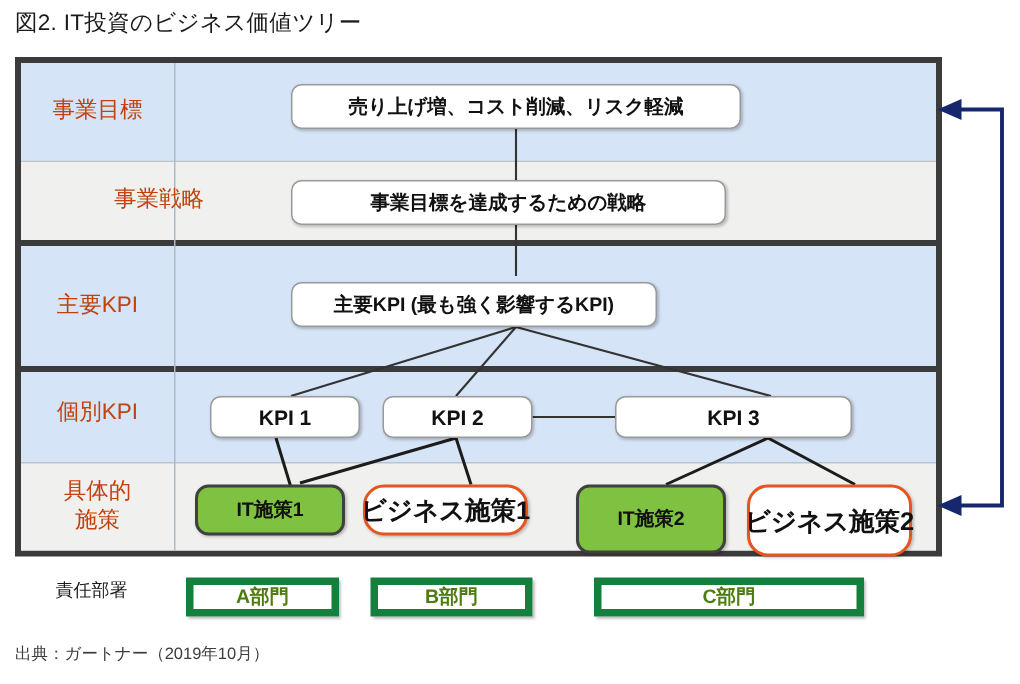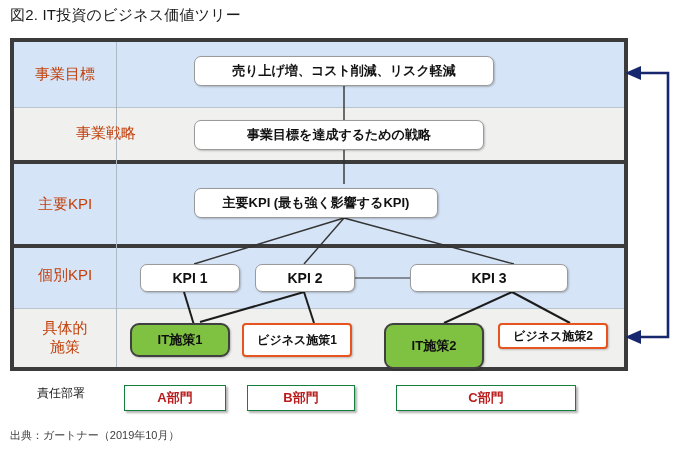--- a/index.html
+++ b/index.html
@@ -104,36 +104,36 @@
   .node.kpi { font-size: 14px; }
   .node.green {
     background: #7fc140;
     border: 2px solid #404040;
     border-radius: 9px;
     font-size: 13px;
   }
   .node.orange {
     background: #ffffff;
     border: 2px solid #e8541f;
-    border-radius: 4px;
-    font-size: 12px;
+    border-radius: 14px;
+    font-size: 17px;
   }
 
   
   .dept-box {
     position: absolute;
     box-sizing: border-box;
     display: flex;
     align-items: center;
     justify-content: center;
     background: #ffffff;
-    border: 1px solid #15803d;
+    border: 5px solid #15803d;
     font-size: 13px;
     font-weight: bold;
-    color: #b91c1c;
+    color: #4d7c0f;
     box-shadow: 1.5px 1.5px 2px rgba(0,0,0,0.3);
   }
   #dept-label {
     position: absolute;
     left: 10px;
     top: 385px;
     width: 102px;
     text-align: center;
     font-size: 12px;
     color: #1a1a1a;
@@ -213,21 +213,21 @@
 
   <div class="node" style="left:180px;top:146px;width:244px;height:30px;">主要KPI (最も強く影響するKPI)</div>
 
   <div class="node kpi" style="left:114px;top:222px;width:100px;height:28px;margin-left:12px;">KPI 1</div>
   <div class="node kpi" style="left:241px;top:222px;width:100px;height:28px;">KPI 2</div>
   <div class="node kpi" style="left:396px;top:222px;width:158px;height:28px;">KPI 3</div>
 
   <div class="node green" style="left:116px;top:281px;width:100px;height:34px;">IT施策1</div>
   <div class="node orange" style="left:228px;top:281px;width:110px;height:34px;">ビジネス施策1</div>
   <div class="node green" style="left:370px;top:281px;width:100px;height:46px;">IT施策2</div>
-  <div class="node orange" style="left:484px;top:281px;width:110px;height:26px;">ビジネス施策2</div>
+  <div class="node orange" style="left:484px;top:281px;width:110px;height:48px;">ビジネス施策2</div>
 </div>
 
 <svg id="feedback-arrow" width="680" height="456" viewBox="0 0 680 456">
   <g stroke="#16276e" stroke-width="2.6" fill="none">
     <path d="M 633 73 L 668 73 L 668 337 L 633 337"></path>
   </g>
   <polygon points="625,73 641,66 641,80" fill="#16276e"></polygon>
   <polygon points="625,337 641,330 641,344" fill="#16276e"></polygon>
 </svg>
 

